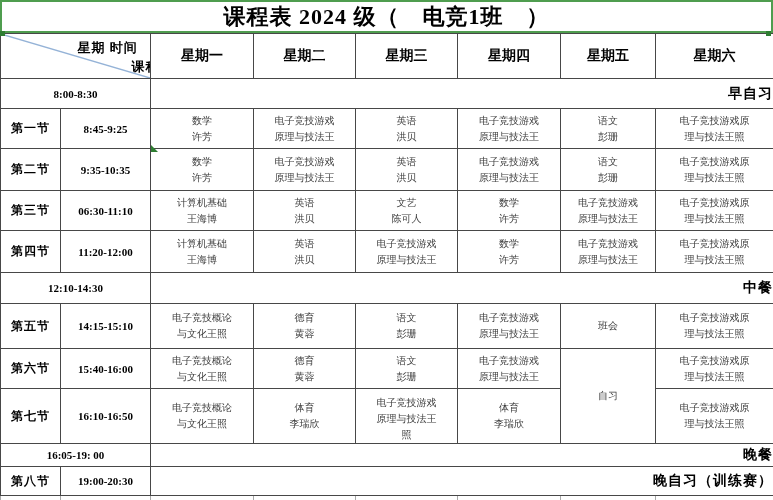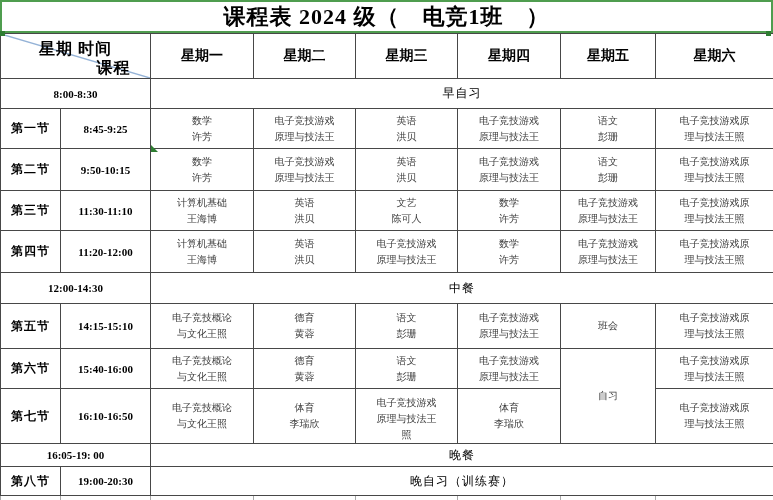--- a/index.html
+++ b/index.html
@@ -33,28 +33,28 @@
   th{font-size:14px;font-weight:bold;margin-left:35px;}
   
   .rh-hdr{height:45px}.rh-30{height:30px}.rh-40{height:40px}.rh-42{height:42px}
   .rh-31{height:31px}.rh-45{height:45px}.rh-49{height:49px}.rh-23{height:23px}
   .rh-29{height:29px}.rh-10{height:10px}
   
   .corner{position:relative;}
   .corner svg{position:absolute;left:0;top:0;width:100%;height:100%;display:block;}
   .corner .c1,.corner .c2{
     position:absolute;left:0;width:100%;text-align:center;
-    font-size:16px;font-weight:bold;letter-spacing:1px;
+    font-size:13px;font-weight:bold;letter-spacing:1px;padding-left:32px;
   }
   .corner .c1{top:5px;}
   .corner .c2{top:24px;margin-left:38px;}
   
   .plabel{font-size:12px;font-weight:bold;letter-spacing:1px;}
   .ptime{font-size:11px;font-weight:bold;white-space:nowrap;}
-  .mergetxt{font-size:12px;font-weight:normal;letter-spacing:1px;}
+  .mergetxt{font-size:14px;font-weight:bold;letter-spacing:1px;text-align:right;}
   .cb{
     display:flex;flex-direction:column;justify-content:center;align-items:center;
     height:100%;line-height:16px;font-size:10px;color:#3c3c3c;overflow:hidden;
   }
   .cb span{display:block;white-space:nowrap;}
   .cb.clip3{justify-content:flex-start;padding-top:6px;box-sizing:border-box;}
   
   .cutrow td{border-color:#a9a9a9;border-bottom:none;background:#fff;}
 </style>
 </head>
@@ -139,21 +139,21 @@
       <td>
             <div class="cb">
               <span>电子竞技游戏原</span>
               <span>理与技法王照</span>
             </div>
           </td>
     </tr>
 
     <tr class="rh-42">
       <td class="plabel">第二节</td>
-      <td class="ptime">9:50-10:15</td>
+      <td class="ptime">9:35-10:35</td>
       <td>
             <div class="cb">
               <span>数学</span>
               <span>许芳</span>
             </div>
           </td>
       <td>
             <div class="cb">
               <span>电子竞技游戏</span>
               <span>原理与技法王</span>
@@ -180,21 +180,21 @@
       <td>
             <div class="cb">
               <span>电子竞技游戏原</span>
               <span>理与技法王照</span>
             </div>
           </td>
     </tr>
 
     <tr class="rh-40">
       <td class="plabel">第三节</td>
-      <td class="ptime">11:30-11:10</td>
+      <td class="ptime">06:30-11:10</td>
       <td>
             <div class="cb">
               <span>计算机基础</span>
               <span>王海博</span>
             </div>
           </td>
       <td>
             <div class="cb">
               <span>英语</span>
               <span>洪贝</span>
@@ -261,21 +261,21 @@
           </td>
       <td>
             <div class="cb">
               <span>电子竞技游戏原</span>
               <span>理与技法王照</span>
             </div>
           </td>
     </tr>
 
     <tr class="rh-31">
-      <td colspan="2" class="ptime">12:00-14:30</td>
+      <td colspan="2" class="ptime">12:10-14:30</td>
       <td colspan="6" class="mergetxt">中餐</td>
     </tr>
 
     <tr class="rh-45">
       <td class="plabel">第五节</td>
       <td class="ptime">14:15-15:10</td>
       <td>
             <div class="cb">
               <span>电子竞技概论</span>
               <span>与文化王照</span>

